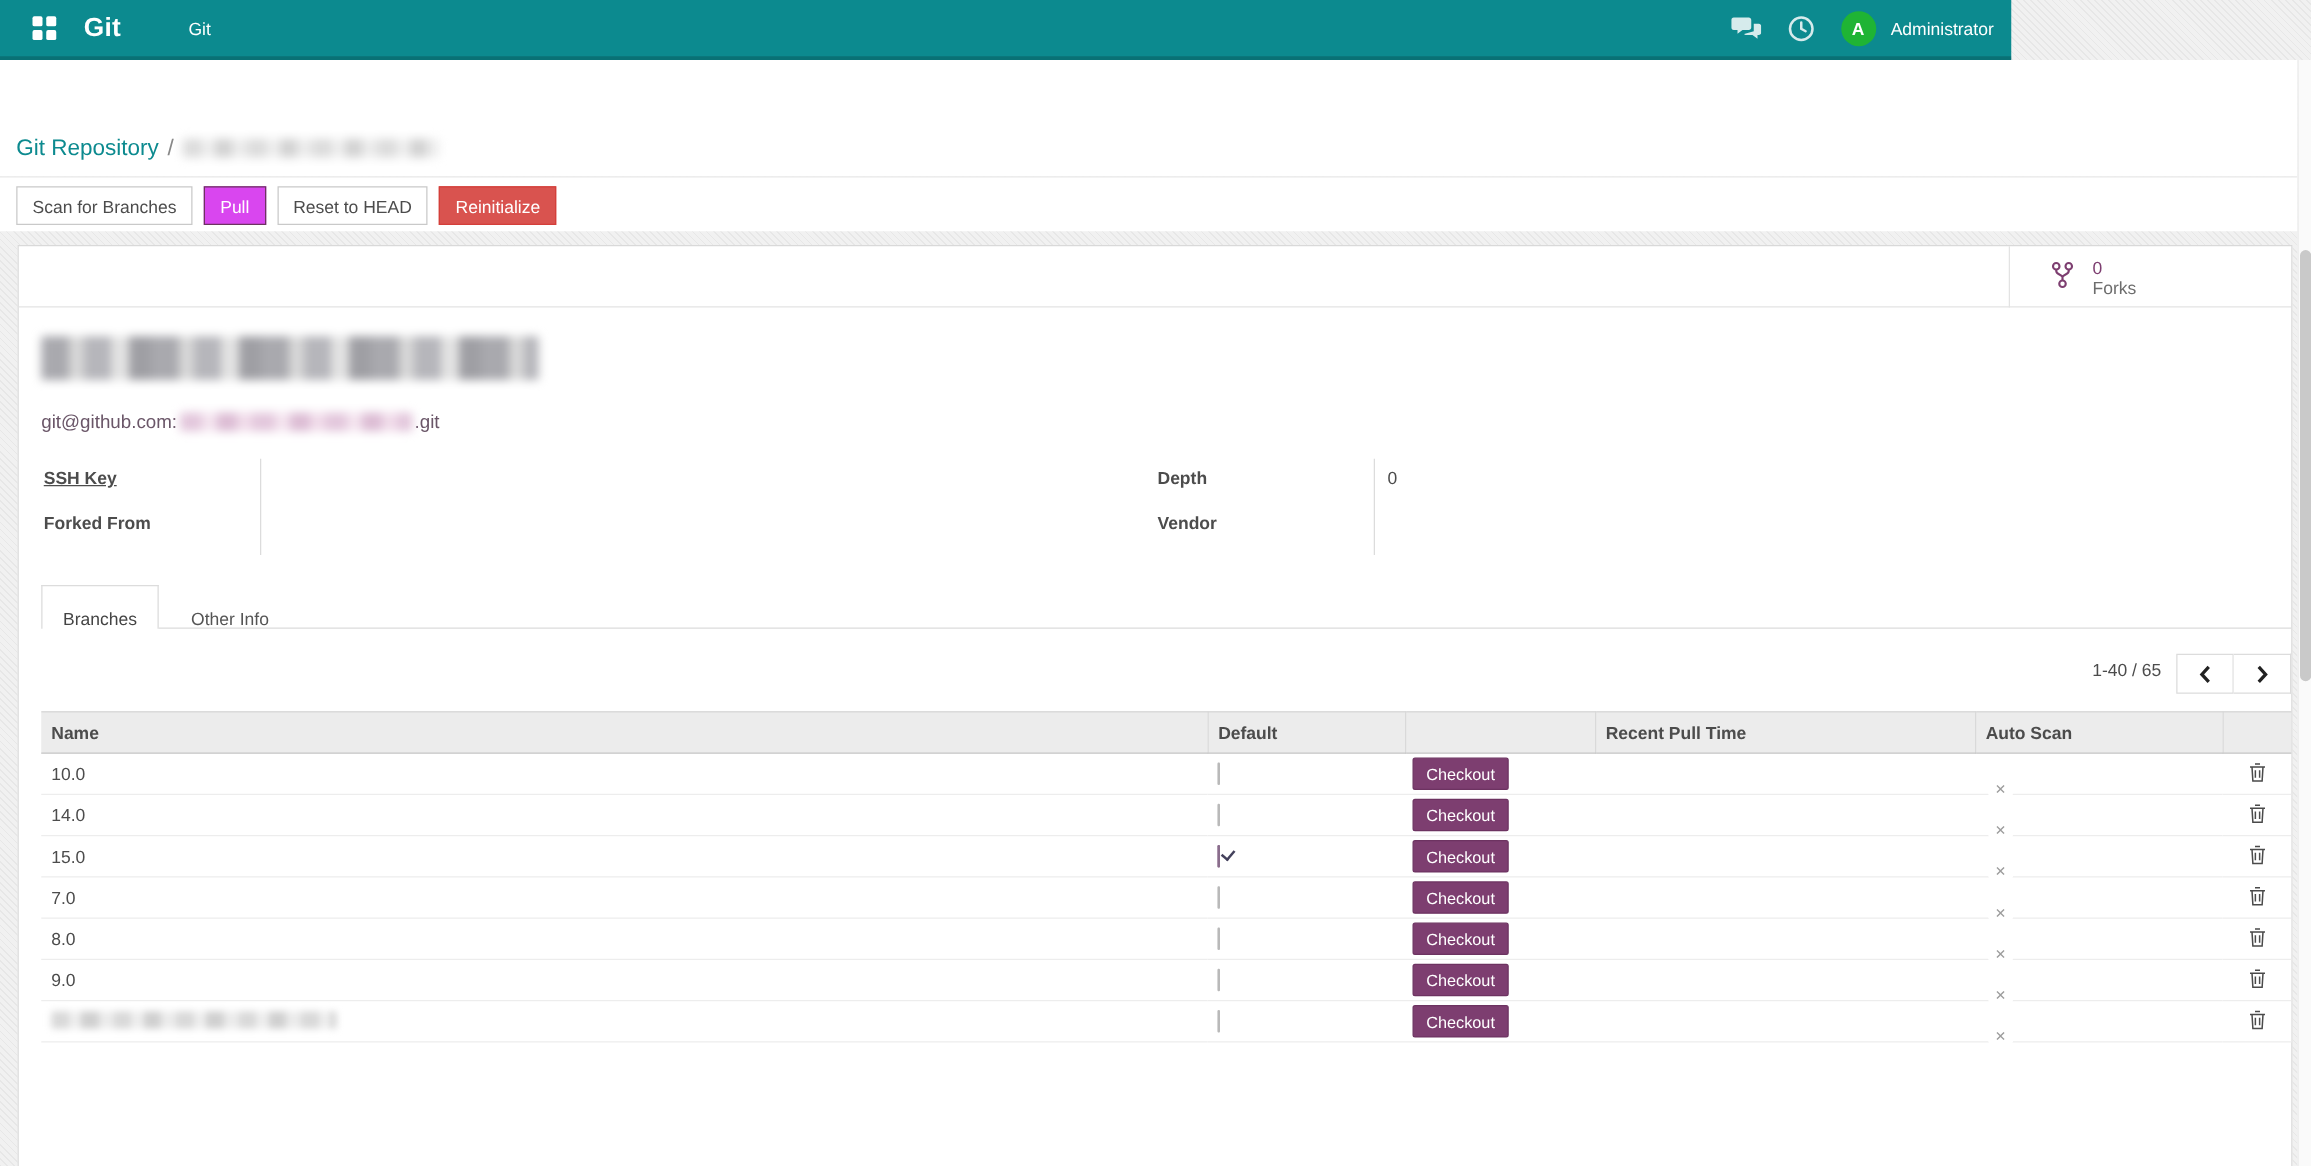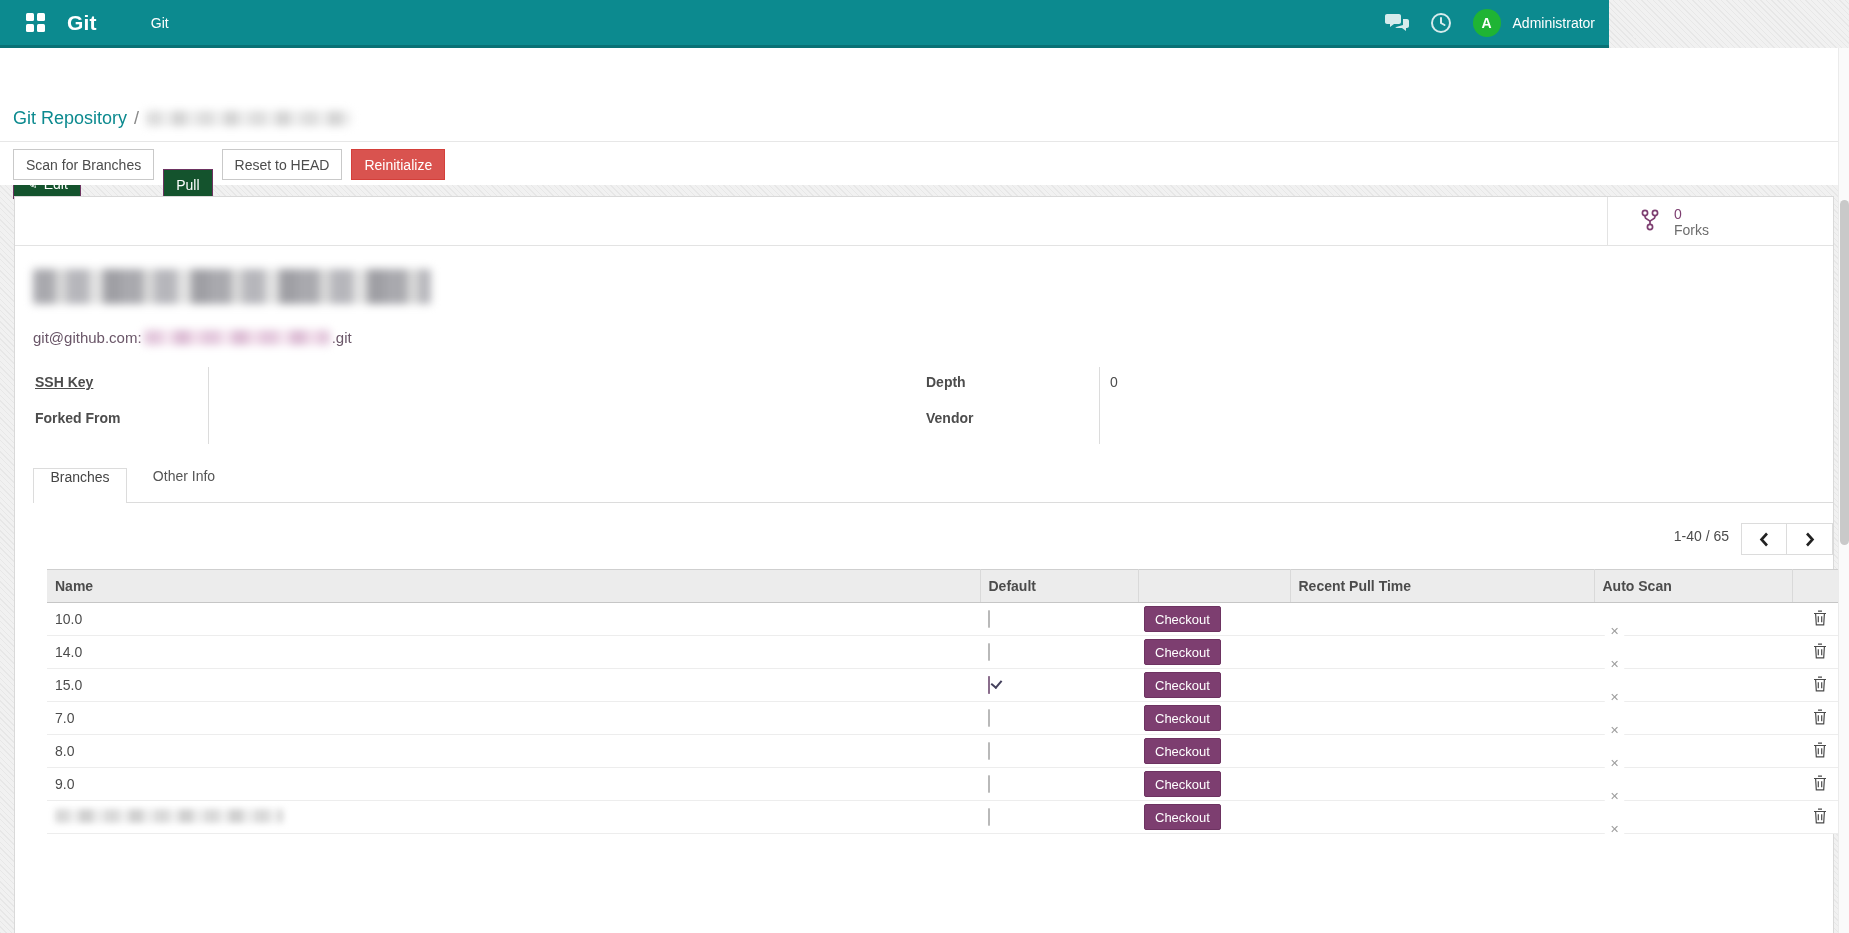--- a/index.html
+++ b/index.html
@@ -26,21 +26,21 @@
   .avatar { width:28px; height:28px; border-radius:50%; background:#1fb434; color:#fff; font-size:14px; font-weight:bold;
             display:flex; align-items:center; justify-content:center; }
   .user-name { font-size:14px; color:#fff; margin-left:-8px; cursor:pointer; }
   
   .control-panel { position:absolute; left:0; top:48px; width:1838px; height:93px; background:#fff; }
   .breadcrumb { position:absolute; left:13px; top:60px; font-size:18px; display:flex; align-items:center; gap:7px; }
   .breadcrumb .bc-link { color:#0c8a8f; cursor:pointer; }
   .breadcrumb .bc-sep { color:#888; }
   .btn { display:inline-flex; align-items:center; justify-content:center; gap:6px; height:31px; padding:0 12px;
          font-size:14px; border:1px solid #c9c9c9; background:#fff; color:#4c4c4c; cursor:pointer; border-radius:0; }
-  .btn-primary { background:#14532d; border-color:#6d3361; color:#fff;margin-top:20px; }
+  .btn-primary { background:#d946ef; border-color:#6d3361; color:#fff; }
   .btn-danger  { background:#d9534f; border-color:#d43f3a; color:#fff; }
   .cp-buttons { position:absolute; left:13px; top:100px; display:flex; gap:4px; }
   .action-btn { position:absolute; left:817px; top:100px; }
   .icon-glyph { font-family:"DejaVu Sans",sans-serif; line-height:1; }
   .top-pager { position:absolute; right:32px; top:100px; height:31px; display:flex; align-items:center; gap:26px; }
   .top-pager .pager-val { font-size:14px; color:#4c4c4c; }
   .pager-arrow { background:none; border:none; cursor:pointer; display:flex; align-items:center; justify-content:center; padding:2px; }
   
   .statusbar { position:absolute; left:0; top:141px; width:1838px; height:44px; background:#fff; border-top:1px solid #e7e7e7; }
   .statusbar-buttons { position:absolute; left:13px; top:7px; display:flex; gap:9px; }
@@ -64,33 +64,33 @@
   .redact-row { width:228px; height:14px; filter:blur(3px);
       background:repeating-linear-gradient(90deg,#d9d9d9 0 14px,#eeeeee 14px 24px,#d0d0d0 24px 38px,#ececec 38px 50px); }
   .url-line { position:absolute; left:18px; top:130px; height:20px; display:flex; align-items:center;
               font-size:15px; color:#6a5668; }
   .url-line a { color:#6a5668; text-decoration:none; cursor:pointer; }
   
   .field-label { position:absolute; font-size:14px; font-weight:bold; color:#4c4c4c; cursor:default; }
   .group-sep { position:absolute; width:1px; background:#dcdcdc; }
   .field-value { position:absolute; font-size:14px; color:#4c4c4c; }
   
-  .tab { position:absolute; top:271px; height:35px; display:flex; align-items:flex-start; justify-content:center;
+  .tab { position:absolute; top:271px; height:35px; display:flex; align-items:flex-end; justify-content:center;
          font-size:14px; cursor:pointer; }
   .tab-active { left:18px; width:94px; background:#fff; border:1px solid #dcdcdc; border-bottom:none; color:#444; }
   .tab-inactive { left:128px; width:82px; color:#555; }
   .tab-underline { position:absolute; left:112px; top:305px; width:1706px; height:1px; background:#dcdcdc; }
   
   .branch-pager-val { position:absolute; top:331px; right:104px; font-size:14px; color:#4c4c4c; }
   .branch-pager-btns { position:absolute; top:326px; right:0; display:flex; }
   .branch-pager-btns button { width:46px; height:32px; background:#fff; border:1px solid #dcdcdc; cursor:pointer;
          display:flex; align-items:center; justify-content:center; }
   .branch-pager-btns button + button { border-left:none; }
   
-  table.branches { position:absolute; left:32px; top:372px; width:1800px; border-collapse:collapse; table-layout:fixed; }
+  table.branches { position:absolute; left:18px; top:372px; width:1800px; border-collapse:collapse; table-layout:fixed; }
   table.branches th { height:33px; background:#ececec; border-top:1px solid #cfcfcf; border-bottom:1px solid #c6c6c6;
        border-right:1px solid #d9d9d9; font-size:14px; font-weight:bold; color:#4c4c4c; text-align:left; padding-left:8px; }
   table.branches th:last-child { border-right:none; }
   table.branches td { height:33px; border-bottom:1px solid #ededed; background:#fff; padding-left:8px; font-size:14px; color:#4c4c4c; }
   .checkbox { width:14px; height:14px; border:1px solid #b9b9b9; background:#e9e9e9; border-radius:2px; position:relative; }
   .checkbox.checked { background:#9d7fa0; border-color:#8a6d8c; }
   .checkbox.checked::after { content:""; position:absolute; left:3.5px; top:0.5px; width:5px; height:8px;
        border:solid #44415c; border-width:0 2px 2px 0; transform:rotate(40deg); }
   .checkout-btn { display:inline-flex; align-items:center; justify-content:center; height:26px; padding:0 10px;
        background:#7d3e70; border:1px solid #6d3361; color:#fff; font-size:13px; cursor:pointer; border-radius:2px; }

